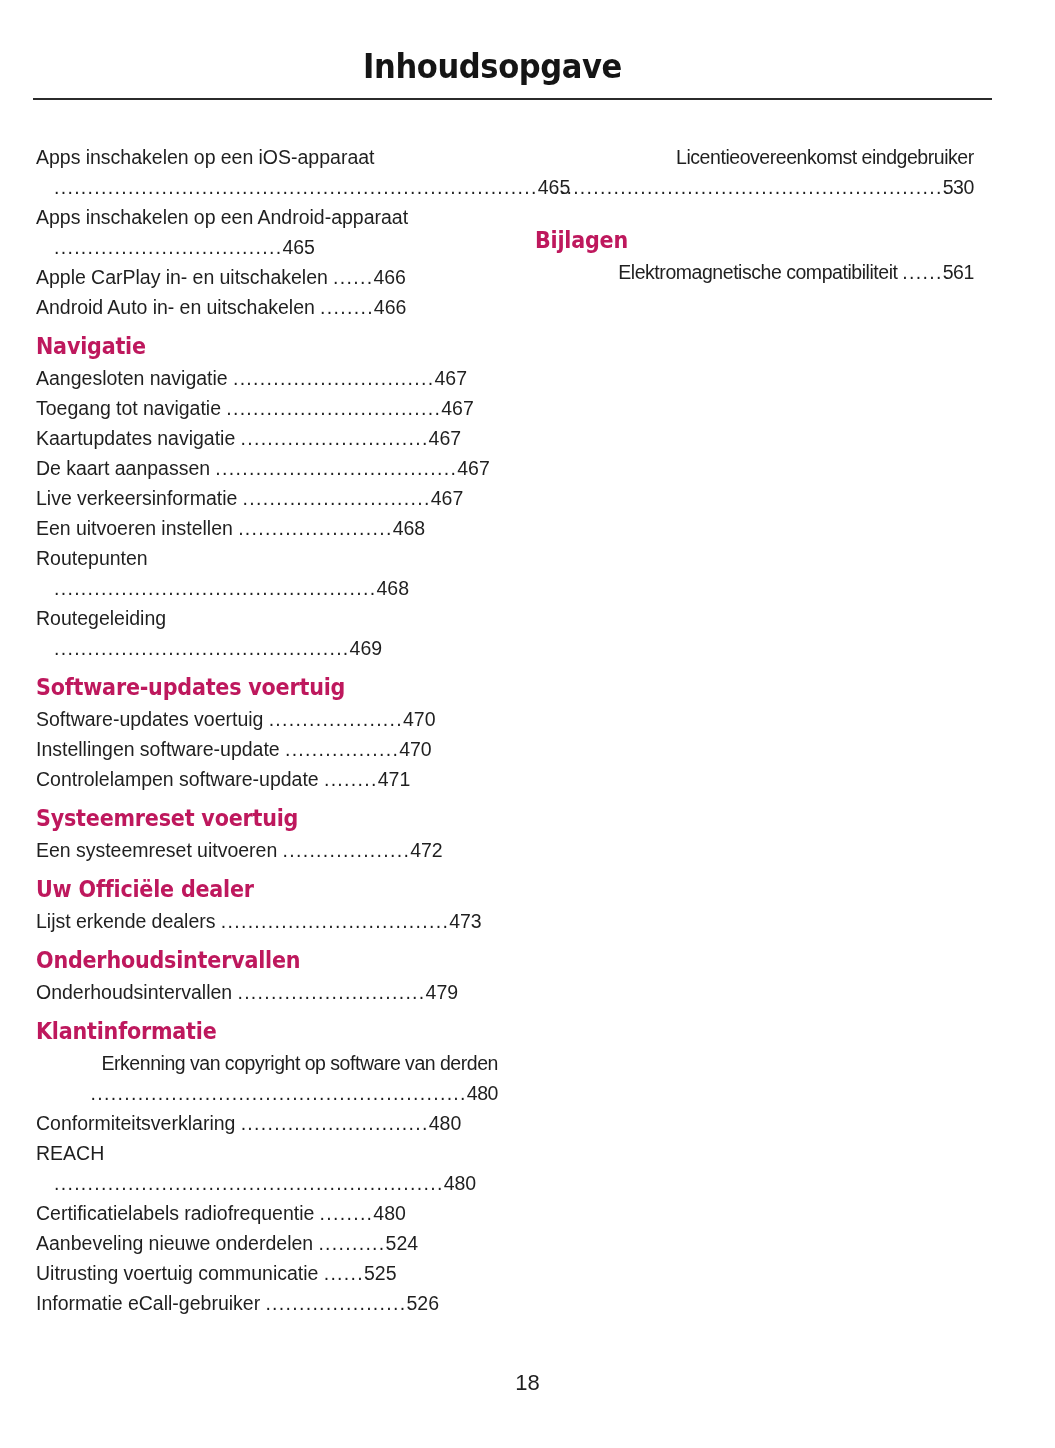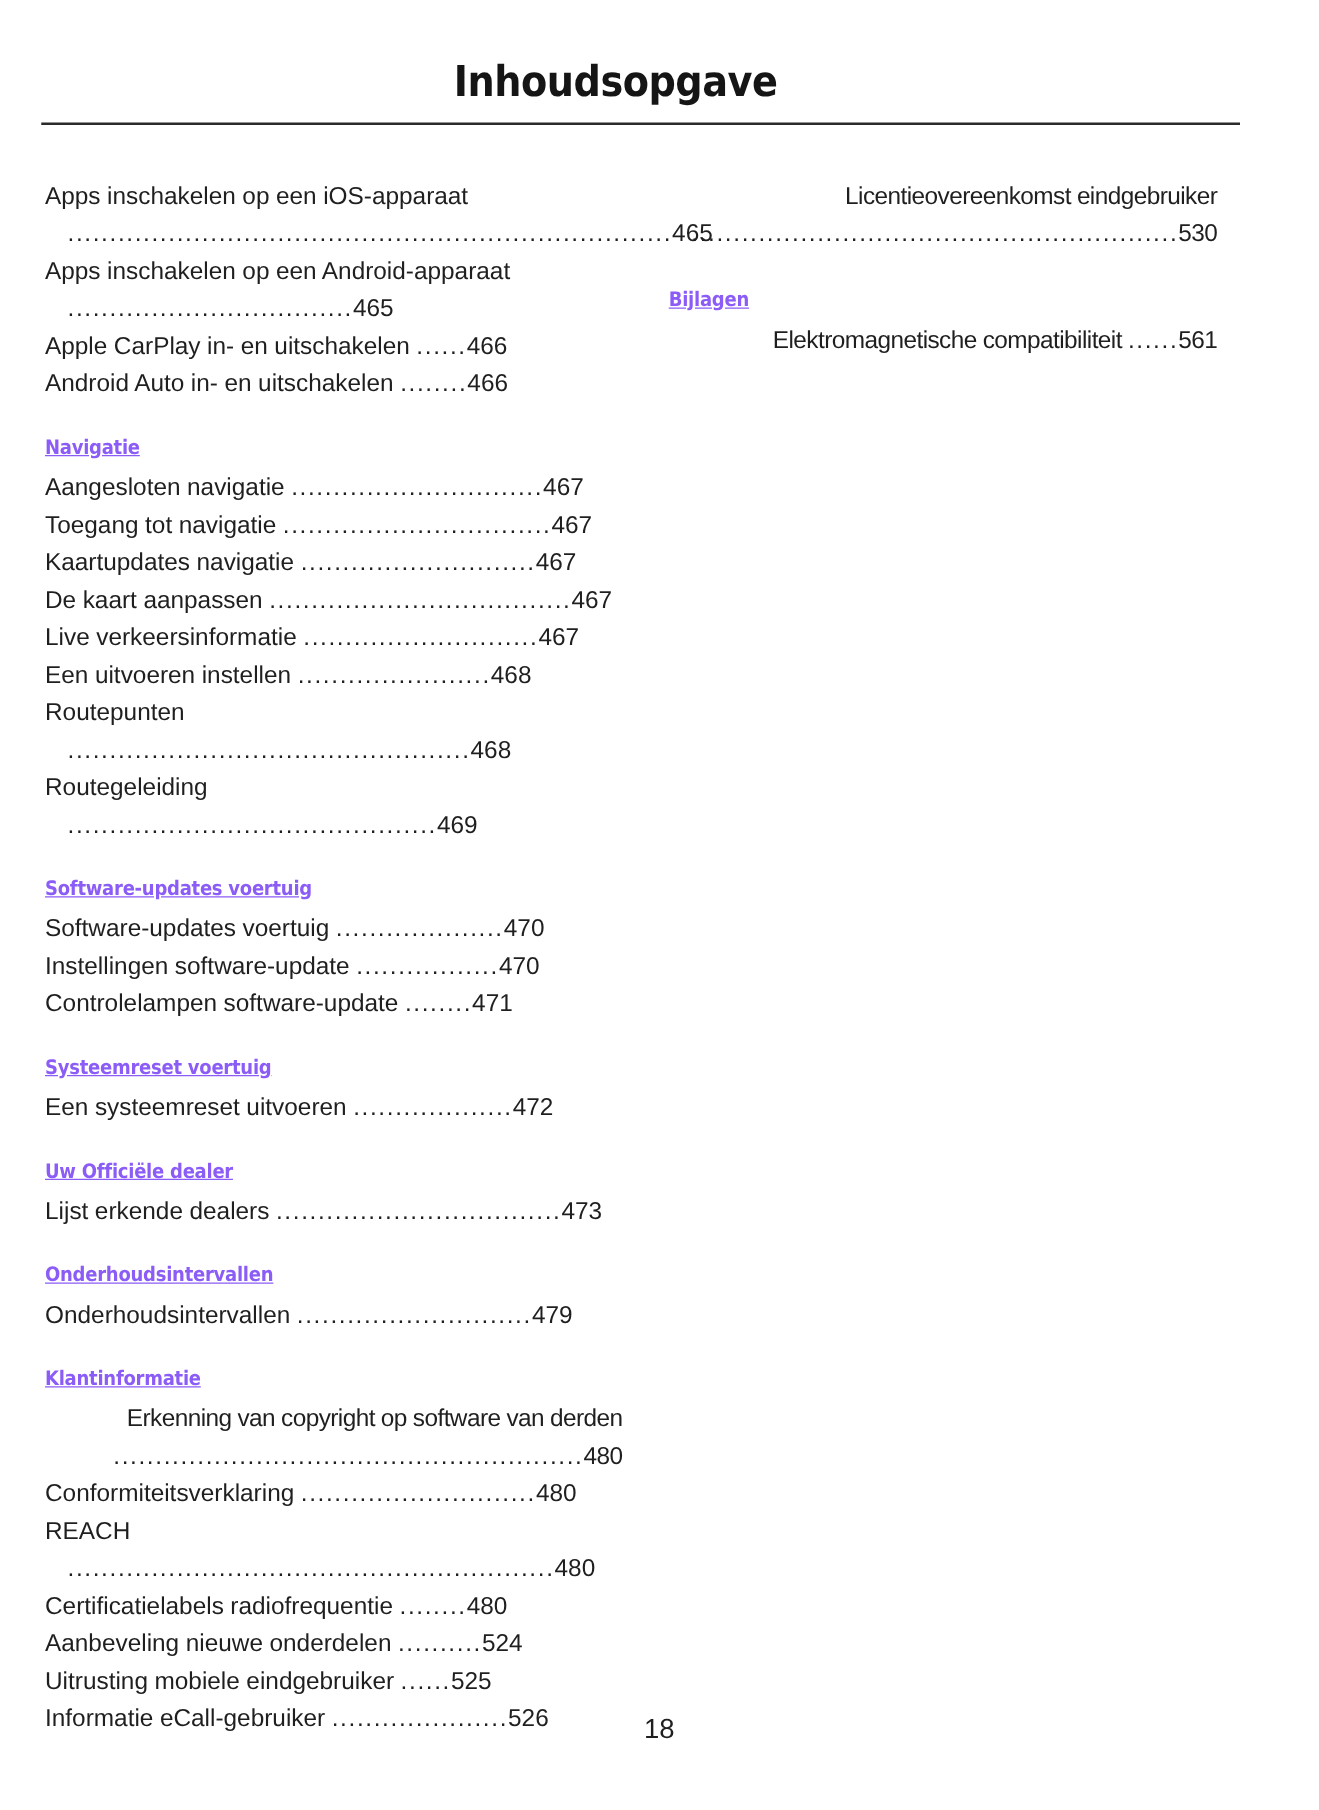--- a/index.html
+++ b/index.html
@@ -57,32 +57,31 @@
   }
   .col {
     width: 462px;
     box-sizing: border-box;
   }
   .col-left  { margin-left: 36px; }
   .col-right { margin-left: 37px; }
 
   
   .section-heading {
-    font-size: 16px;
+    font-size: 23px;
     font-weight: 700;
     letter-spacing: -0.2px;
-    color: #8b5cf6;
+    color: #be185d;
     font-family: "DejaVu Sans", "Liberation Sans", sans-serif;
     font-stretch: condensed;
     margin: 0;
     padding: 0 0 3px 0;
     line-height: 28px;
-    text-decoration: underline;
   }
-  .section + .section { margin-top: 22px; }
+  .section + .section { margin-top: 10px; }
   .col-right .section + .section { margin-top: 24px; }
 
   
   .toc-entry {
     font-size: 19.5px;
     line-height: 30px;
     color: #1f1f1f;
     position: relative;
     padding-left: 18px;
     text-indent: -18px;
@@ -156,21 +155,21 @@
           <div class="section-heading">Onderhoudsintervallen</div>
           <div class="toc-entry"><span class="title">Onderhoudsintervallen</span> <span class="leader"> ............................</span><span class="pageno">479</span></div>
         </div>
         <div class="section">
           <div class="section-heading">Klantinformatie</div>
           <div class="toc-entry tight"><span class="title">Erkenning van copyright op software van derden</span> <span class="leader">........................................................</span><span class="pageno">480</span></div>
           <div class="toc-entry"><span class="title">Conformiteitsverklaring</span> <span class="leader">............................</span><span class="pageno">480</span></div>
           <div class="toc-entry"><span class="title">REACH</span> <span class="leader"> ..........................................................</span><span class="pageno">480</span></div>
           <div class="toc-entry"><span class="title">Certificatielabels radiofrequentie</span> <span class="leader">........</span><span class="pageno">480</span></div>
           <div class="toc-entry"><span class="title">Aanbeveling nieuwe onderdelen</span> <span class="leader">..........</span><span class="pageno">524</span></div>
-          <div class="toc-entry"><span class="title">Uitrusting mobiele eindgebruiker</span> <span class="leader"> ......</span><span class="pageno">525</span></div>
+          <div class="toc-entry"><span class="title">Uitrusting voertuig communicatie</span> <span class="leader"> ......</span><span class="pageno">525</span></div>
           <div class="toc-entry"><span class="title">Informatie eCall-gebruiker</span> <span class="leader">.....................</span><span class="pageno">526</span></div>
         </div>
       </div>
     <div class="col col-right" id="col-right">
         <div class="section">
           <div class="toc-entry tight"><span class="title">Licentieovereenkomst eindgebruiker</span> <span class="leader">..........................................................</span><span class="pageno">530</span></div>
         </div>
         <div class="section">
           <div class="section-heading">Bijlagen</div>
           <div class="toc-entry tight"><span class="title">Elektromagnetische compatibiliteit</span> <span class="leader"> ......</span><span class="pageno">561</span></div>

